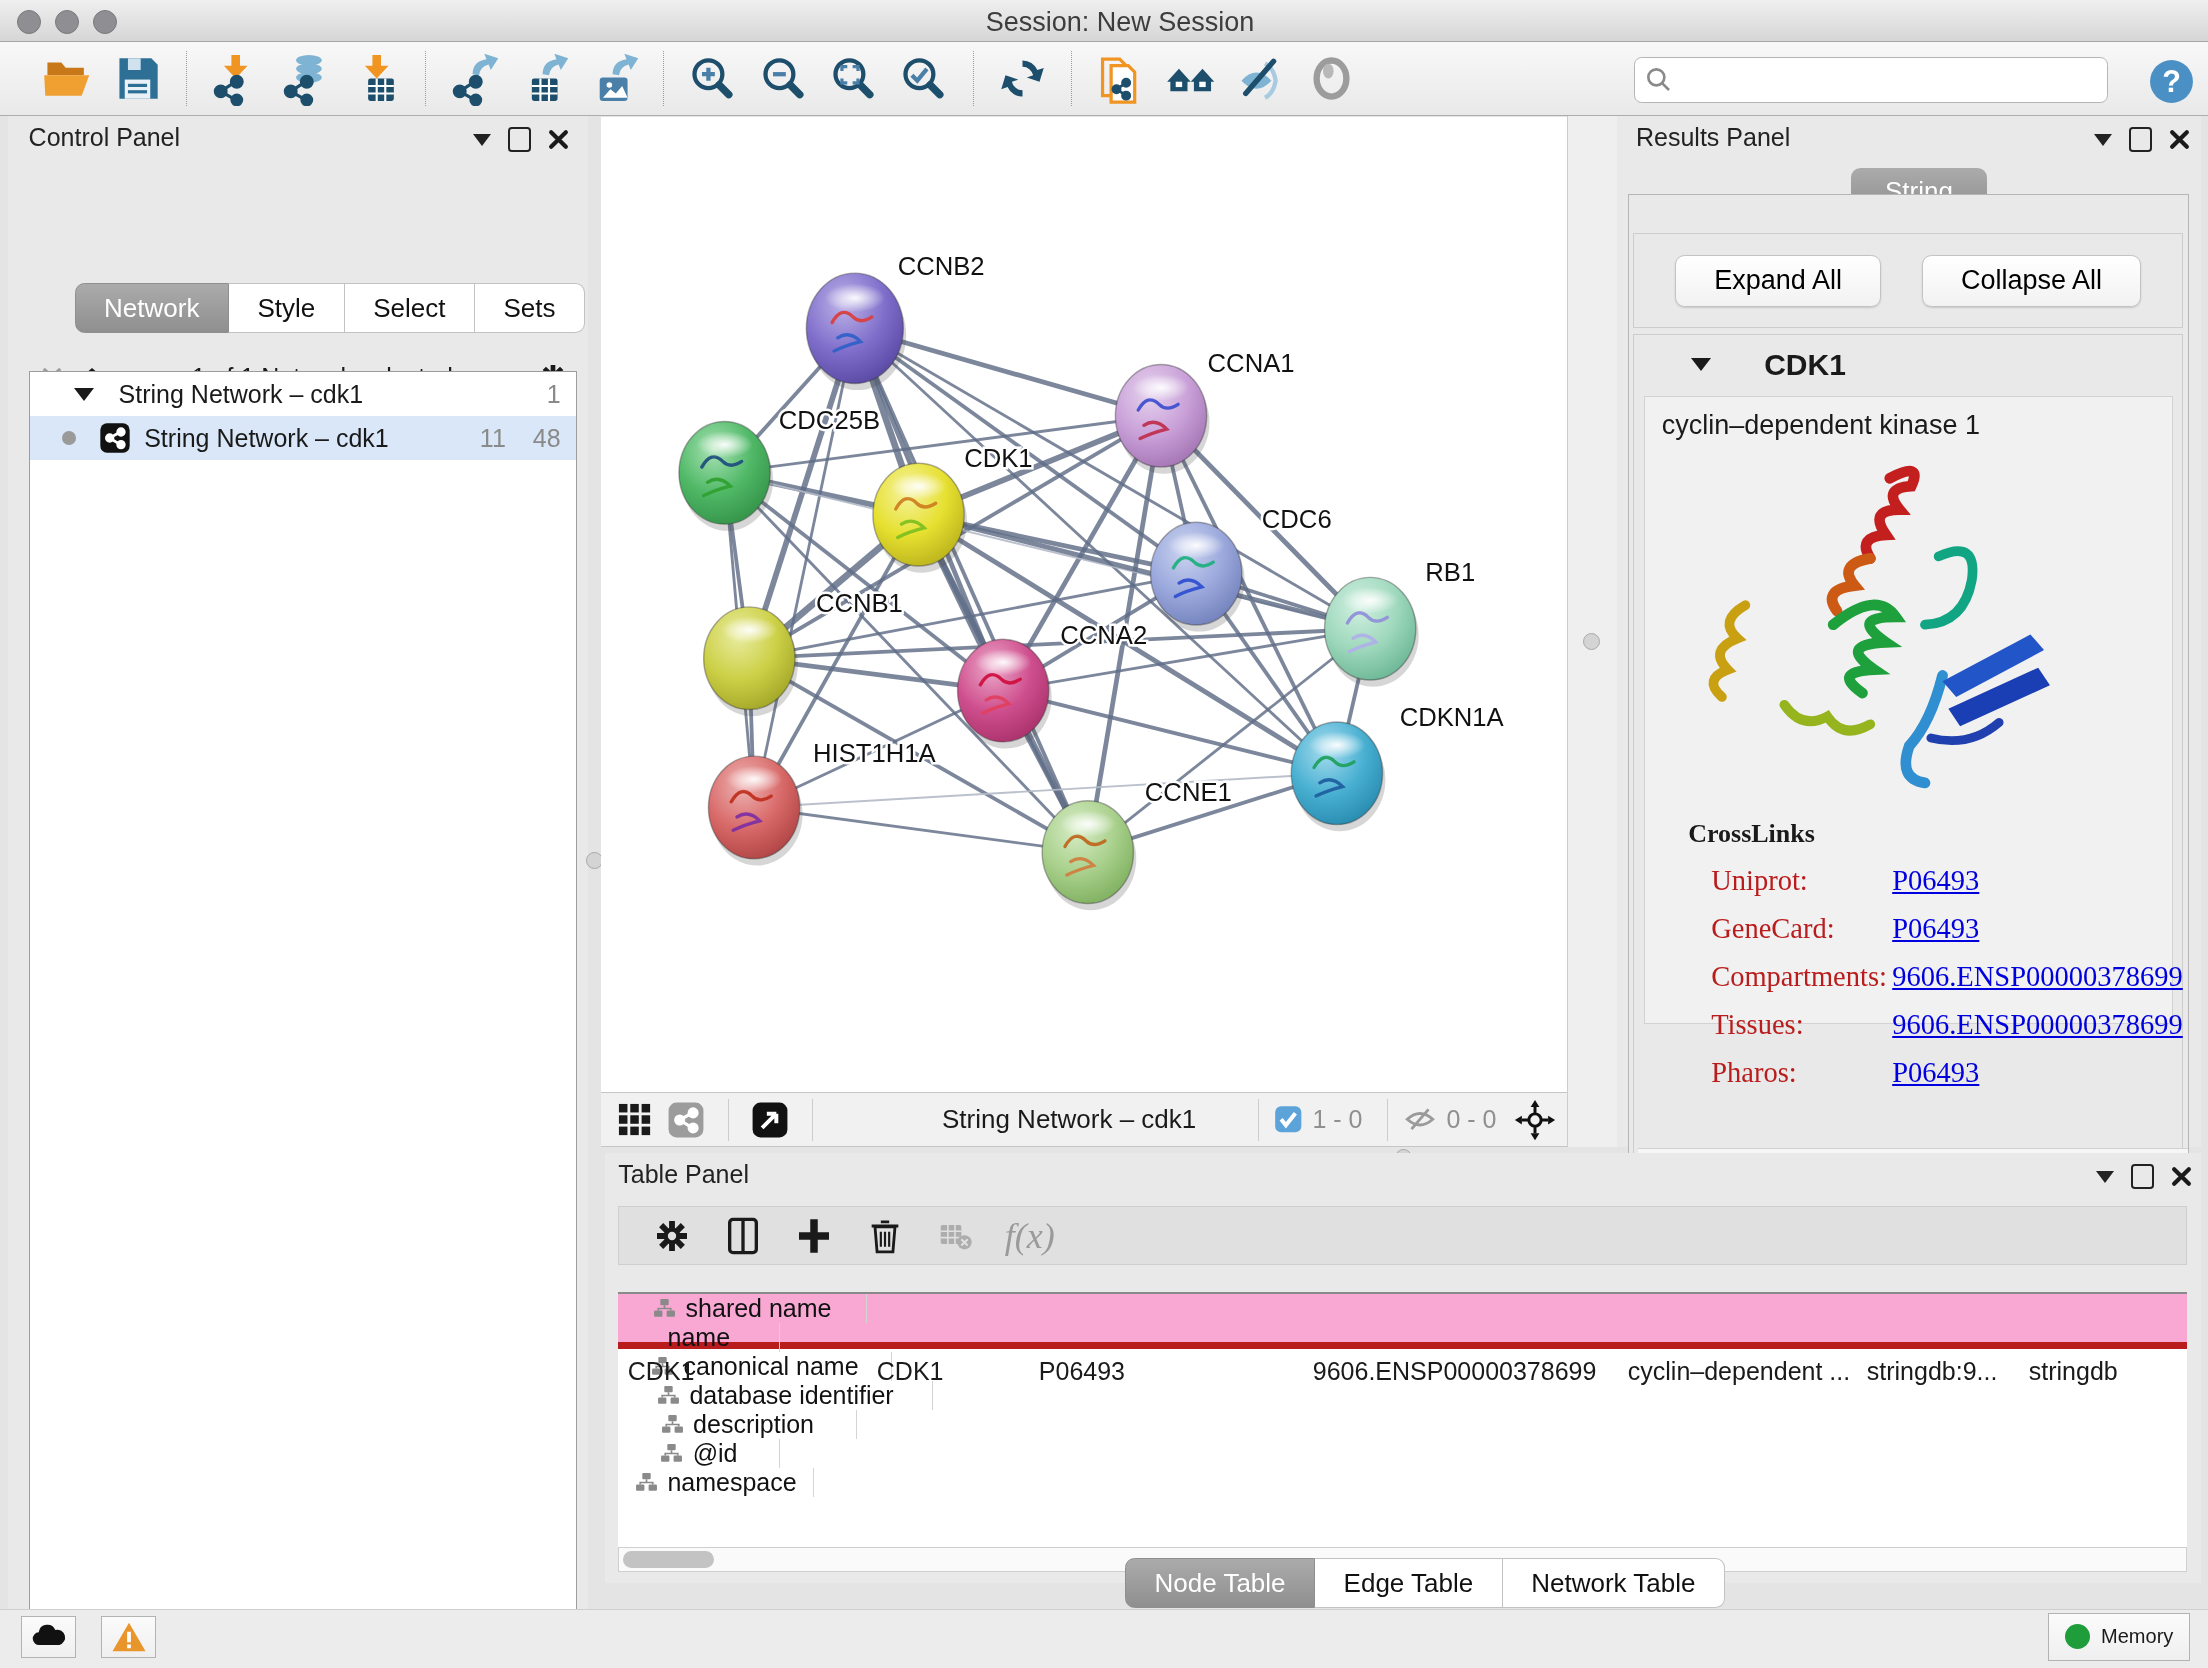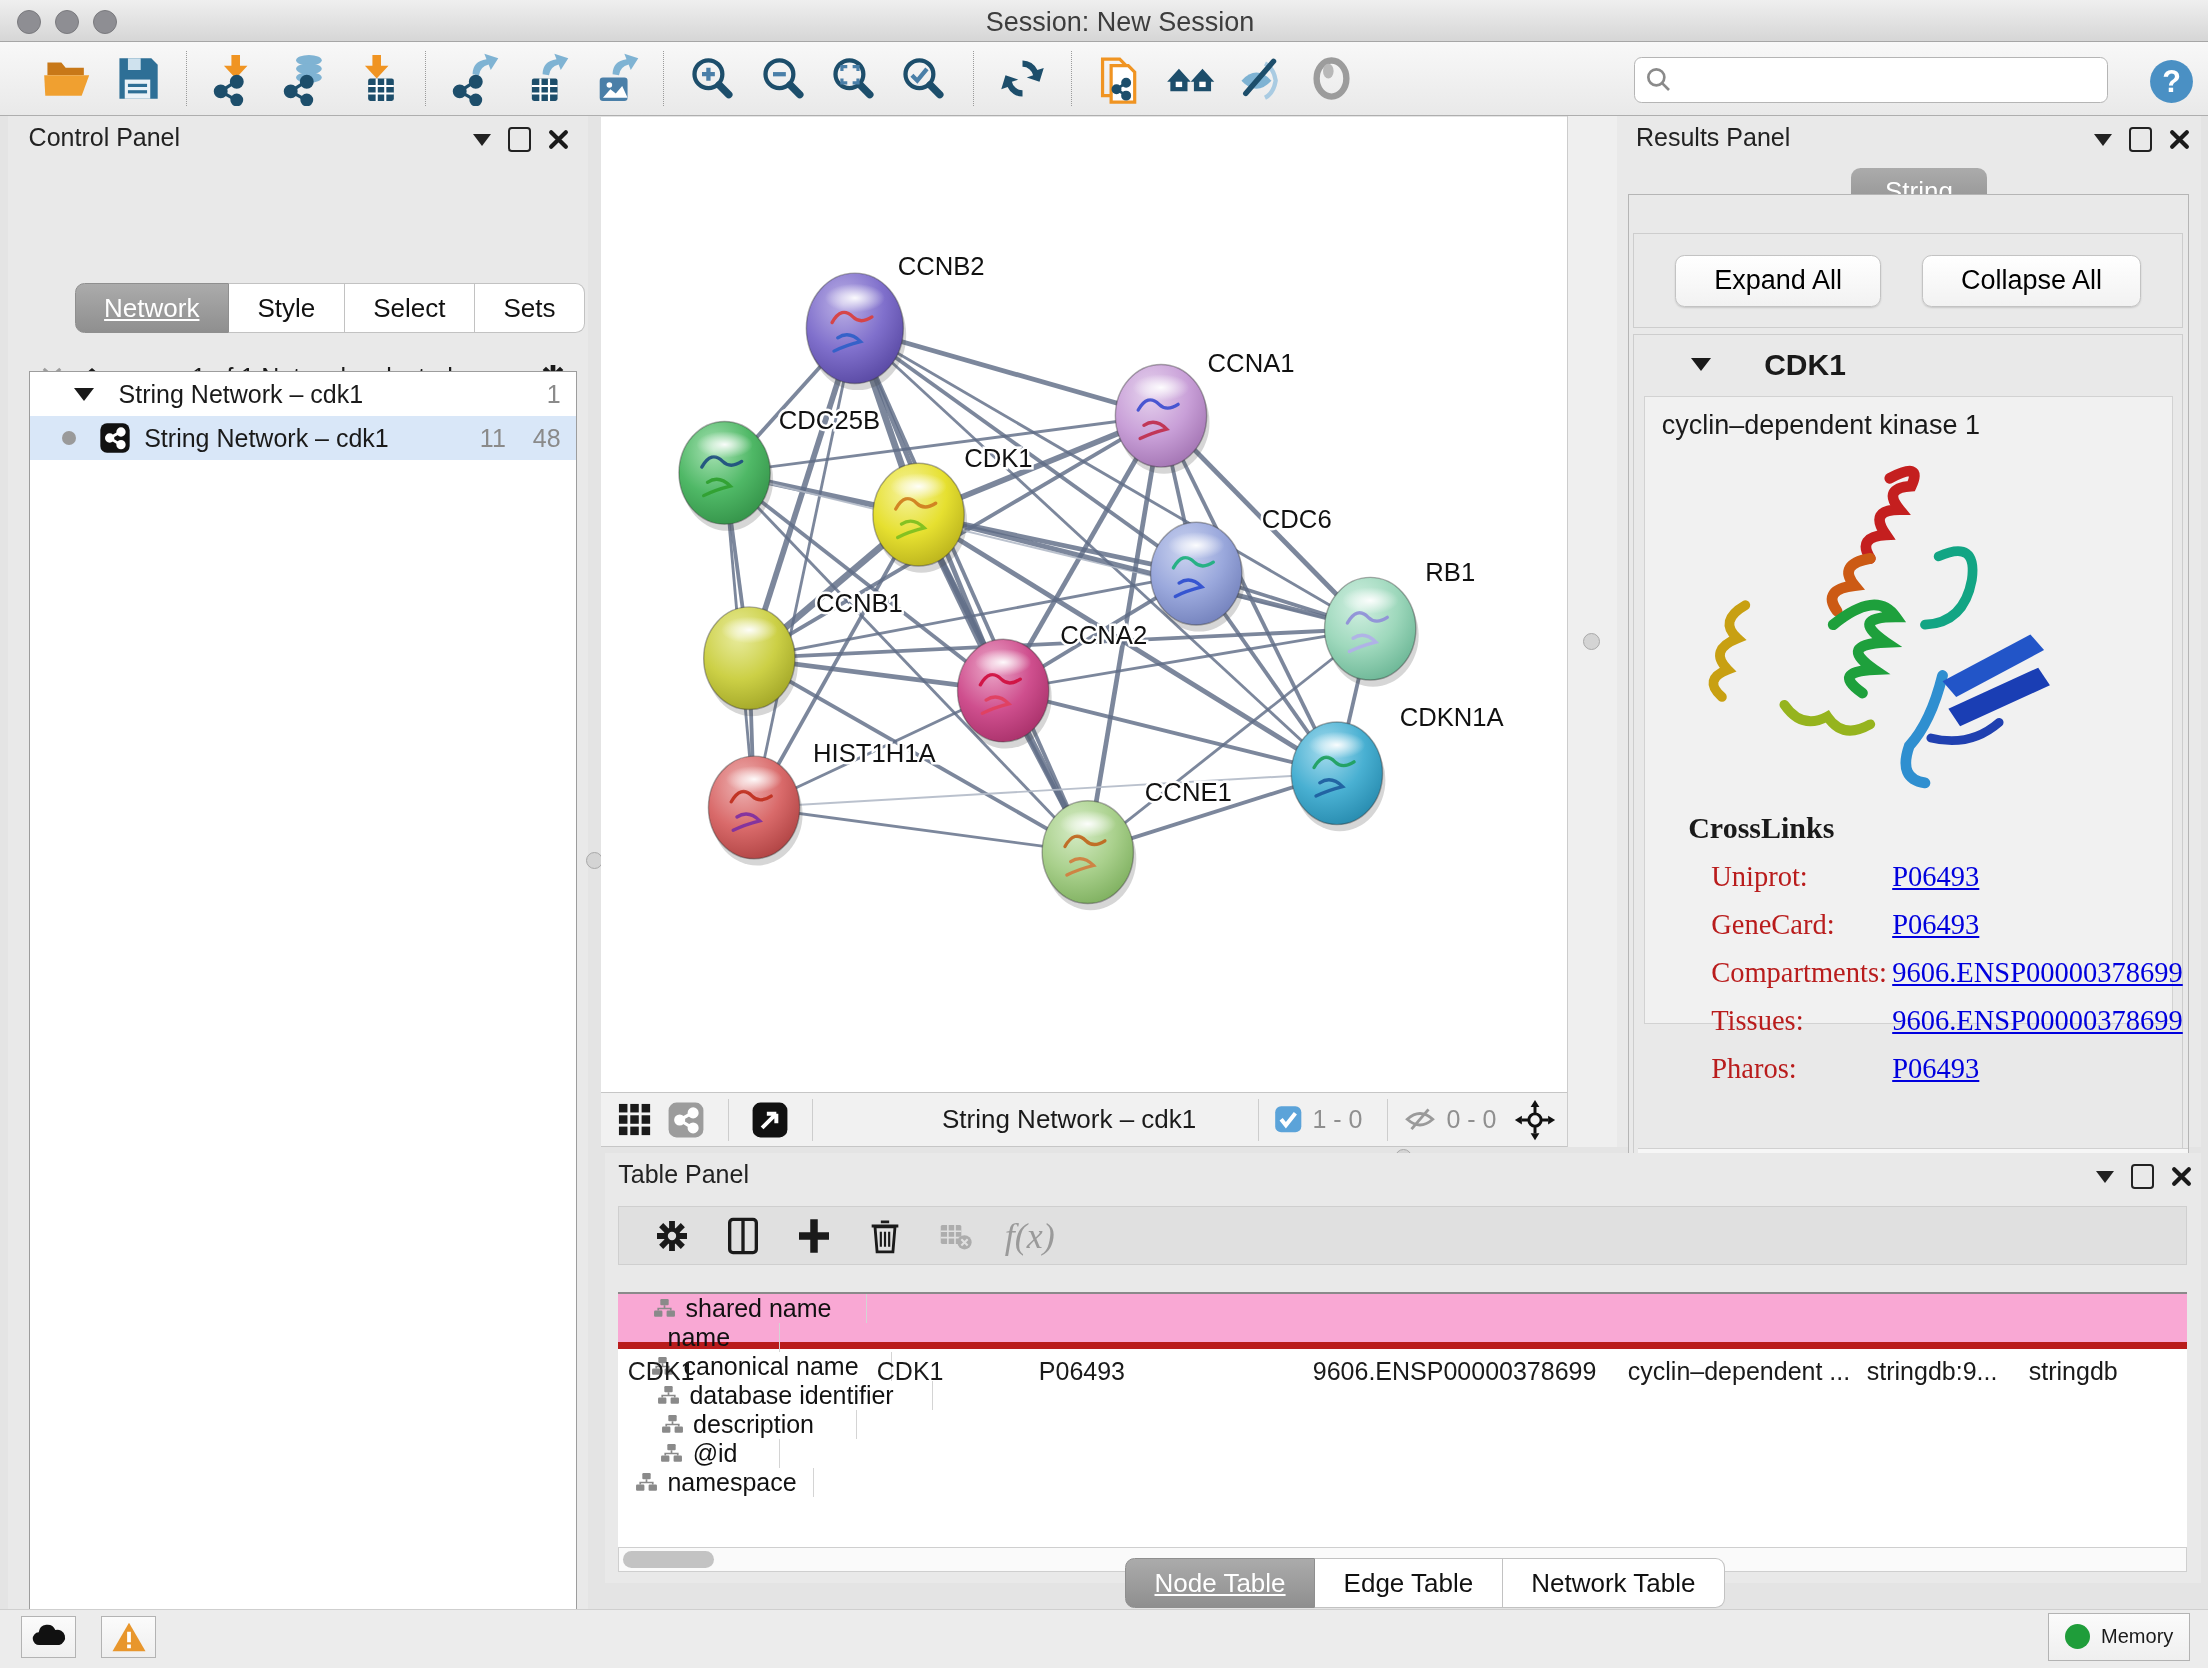--- a/index.html
+++ b/index.html
@@ -25,21 +25,21 @@
                    font-family:"Liberation Sans",sans-serif;background:transparent;}
   
   .panel-header{position:absolute;height:42px;display:flex;align-items:center;font-size:25px;color:#222;}
   .ph-icons{position:absolute;right:13.3px;top:9.5px;display:flex;align-items:center;gap:17px;}
   .ph-tri{width:0;height:0;border-left:9.5px solid transparent;border-right:9.5px solid transparent;
           border-top:12.4px solid #222;}
   .ph-box{width:19px;height:21px;border:2.9px solid #222;border-radius:3.8px;}
   .seg-tabs{display:flex;}
   .seg-tab{background:#fff;border:1px solid #c2c2c2;border-left:none;padding:0 28.5px;height:48px;
            line-height:48px;font-size:26px;color:#111;}
-  .seg-tab:first-child{border-left:1px solid #c2c2c2;border-radius:9.5px 0 0 9.5px;text-decoration:underline;}
+  .seg-tab:first-child{border-left:1px solid #c2c2c2;border-radius:9.5px 0 0 9.5px;}
   .seg-tab:last-child{border-radius:0 9.5px 9.5px 0;}
   .seg-tab.active{background:linear-gradient(#ababab,#8f8f8f);color:#fff;border-color:#8f8f8f;}
   .knob{position:absolute;width:15px;height:15px;border-radius:50%;background:#d4d4d4;border:1px solid #a9a9a9;}
   
   .control-panel{position:absolute;left:7.6px;top:116px;width:580px;height:1499px;background:#e9e9e9;}
   .cp-tabs{position:absolute;left:67px;top:167px;}
   .cp-sub{position:absolute;left:28.5px;top:240px;width:533px;height:42px;display:flex;align-items:center;}
   .cp-subtext{flex:1;text-align:center;font-size:25px;color:#1a1a1a;}
   .cp-list{position:absolute;left:21px;top:255px;width:548px;height:1328px;background:#fff;
            border:1px solid #9d9d9d;box-sizing:border-box;font-size:25px;}
@@ -73,21 +73,21 @@
   .rp-btn{background:linear-gradient(#ffffff,#f2f2f2);border:1px solid #c3c3c3;border-radius:9.5px;
           font-size:27px;padding:9.5px 38px;box-shadow:0 1px 1.9px rgba(0,0,0,.15);
           font-family:"Liberation Sans",sans-serif;}
   .rp-entry{position:absolute;left:3.8px;top:139px;width:550px;height:845px;border:1px solid #cdcdcd;
             box-sizing:border-box;}
   .rp-entry-header{height:59px;display:flex;align-items:center;font-size:30px;font-weight:bold;}
   .rp-card{position:absolute;left:9.5px;top:61px;width:529px;height:628px;background:#f1f1f1;
            border:1px solid #d2d2d2;box-sizing:border-box;}
   .rp-desc{font-size:27px;padding:13.3px 0 0 17px;}
   .cl-wrap{position:absolute;left:9.5px;top:414px;font-family:"Liberation Serif",serif;}
-  .cl-title{font-size:30px;font-weight:bold;padding-left:34px;}
+  .cl-title{font-size:26px;font-weight:bold;padding-left:34px;margin-top:8px;}
   .cl-row{display:flex;font-size:28.5px;margin-top:16px;padding-left:57px;}
   .cl-label{width:181px;color:#b91c1c;}
   .cl-link{color:#0000de;text-decoration:underline;}
   .rp-hscroll{position:absolute;left:3.8px;bottom:5.7px;width:550px;height:23px;background:#f6f6f6;
               border-top:1px solid #d0d0d0;}
   .rp-hthumb{position:absolute;left:7.6px;top:3.8px;width:42px;height:13.3px;border-radius:6.7px;background:#d9d9d9;}
   
   .table-panel{position:absolute;left:605px;top:1153px;width:1596px;height:430px;background:#e9e9e9;}
   .tp-toolbar{position:absolute;left:13.3px;top:53px;width:1569px;height:59px;background:#e0e0e0;
               border:1px solid #cfcfcf;box-sizing:border-box;display:flex;align-items:center;padding-left:17px;}

